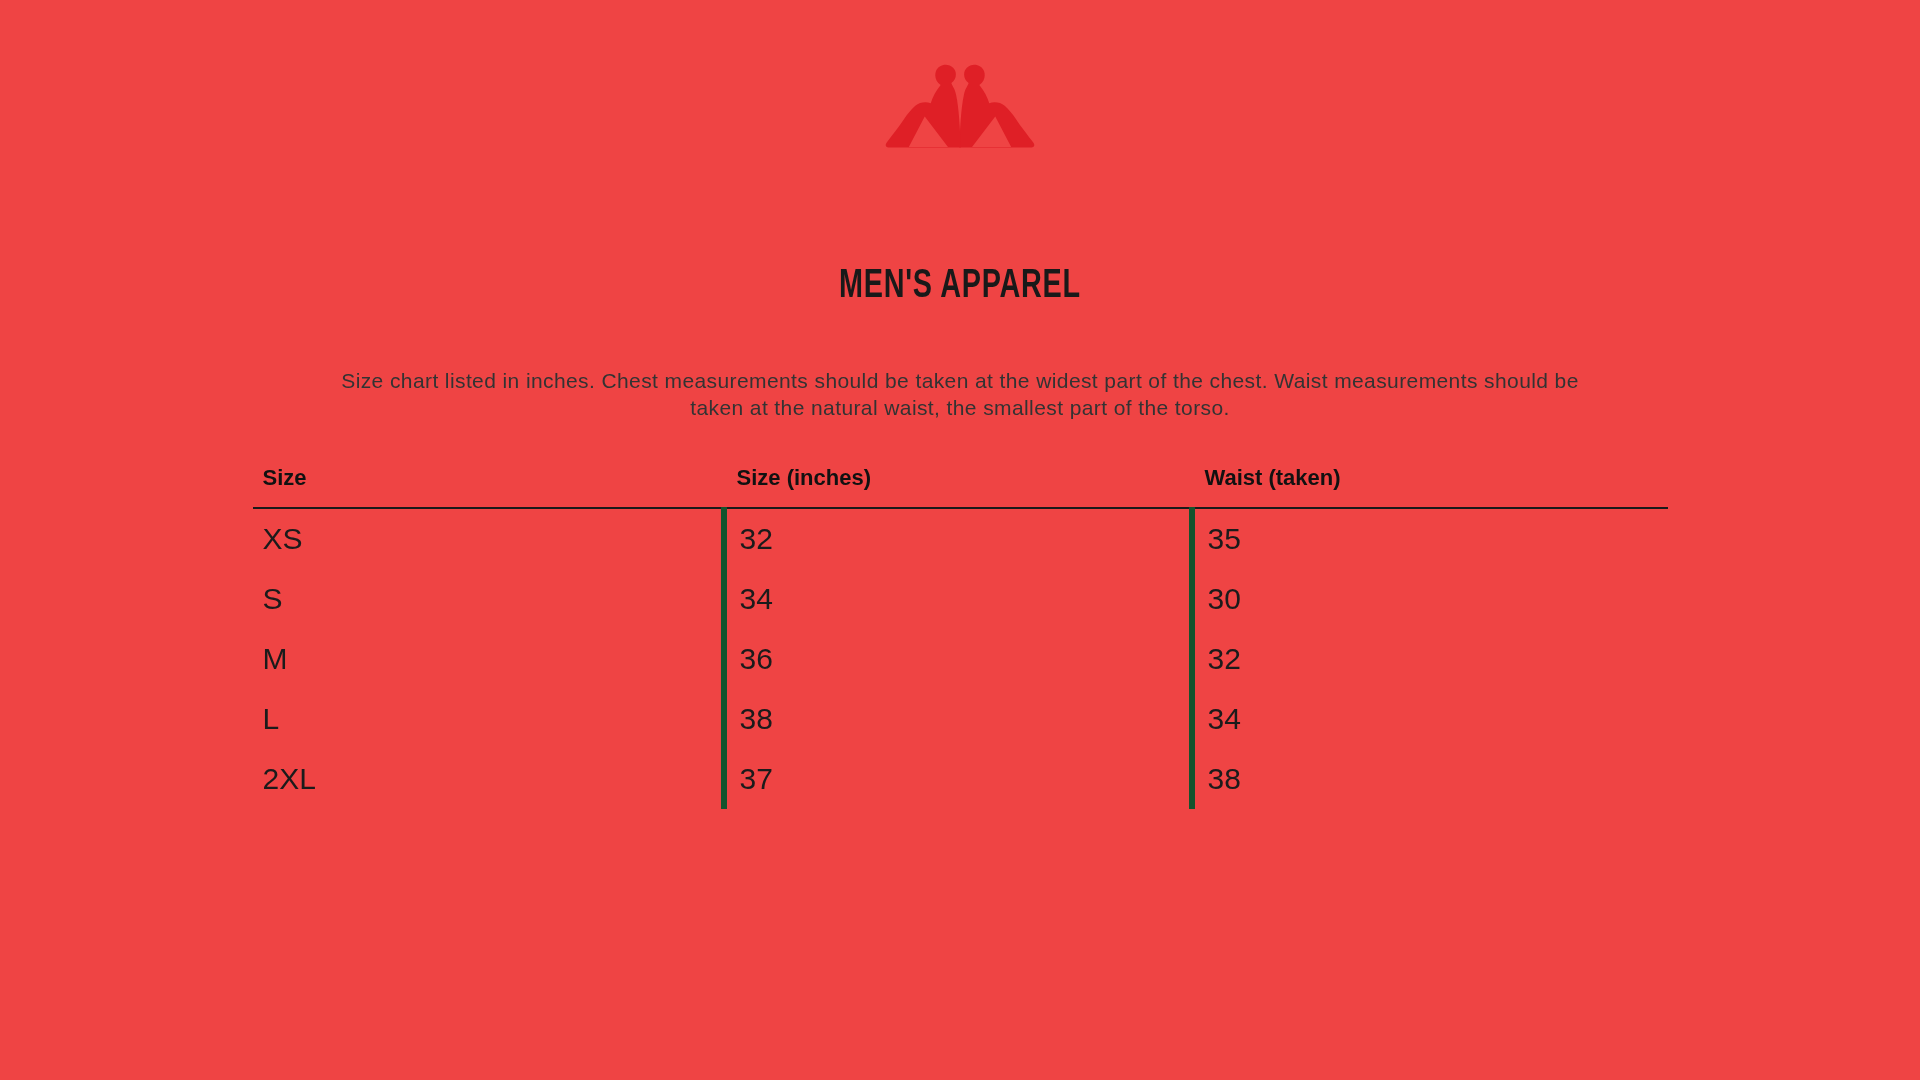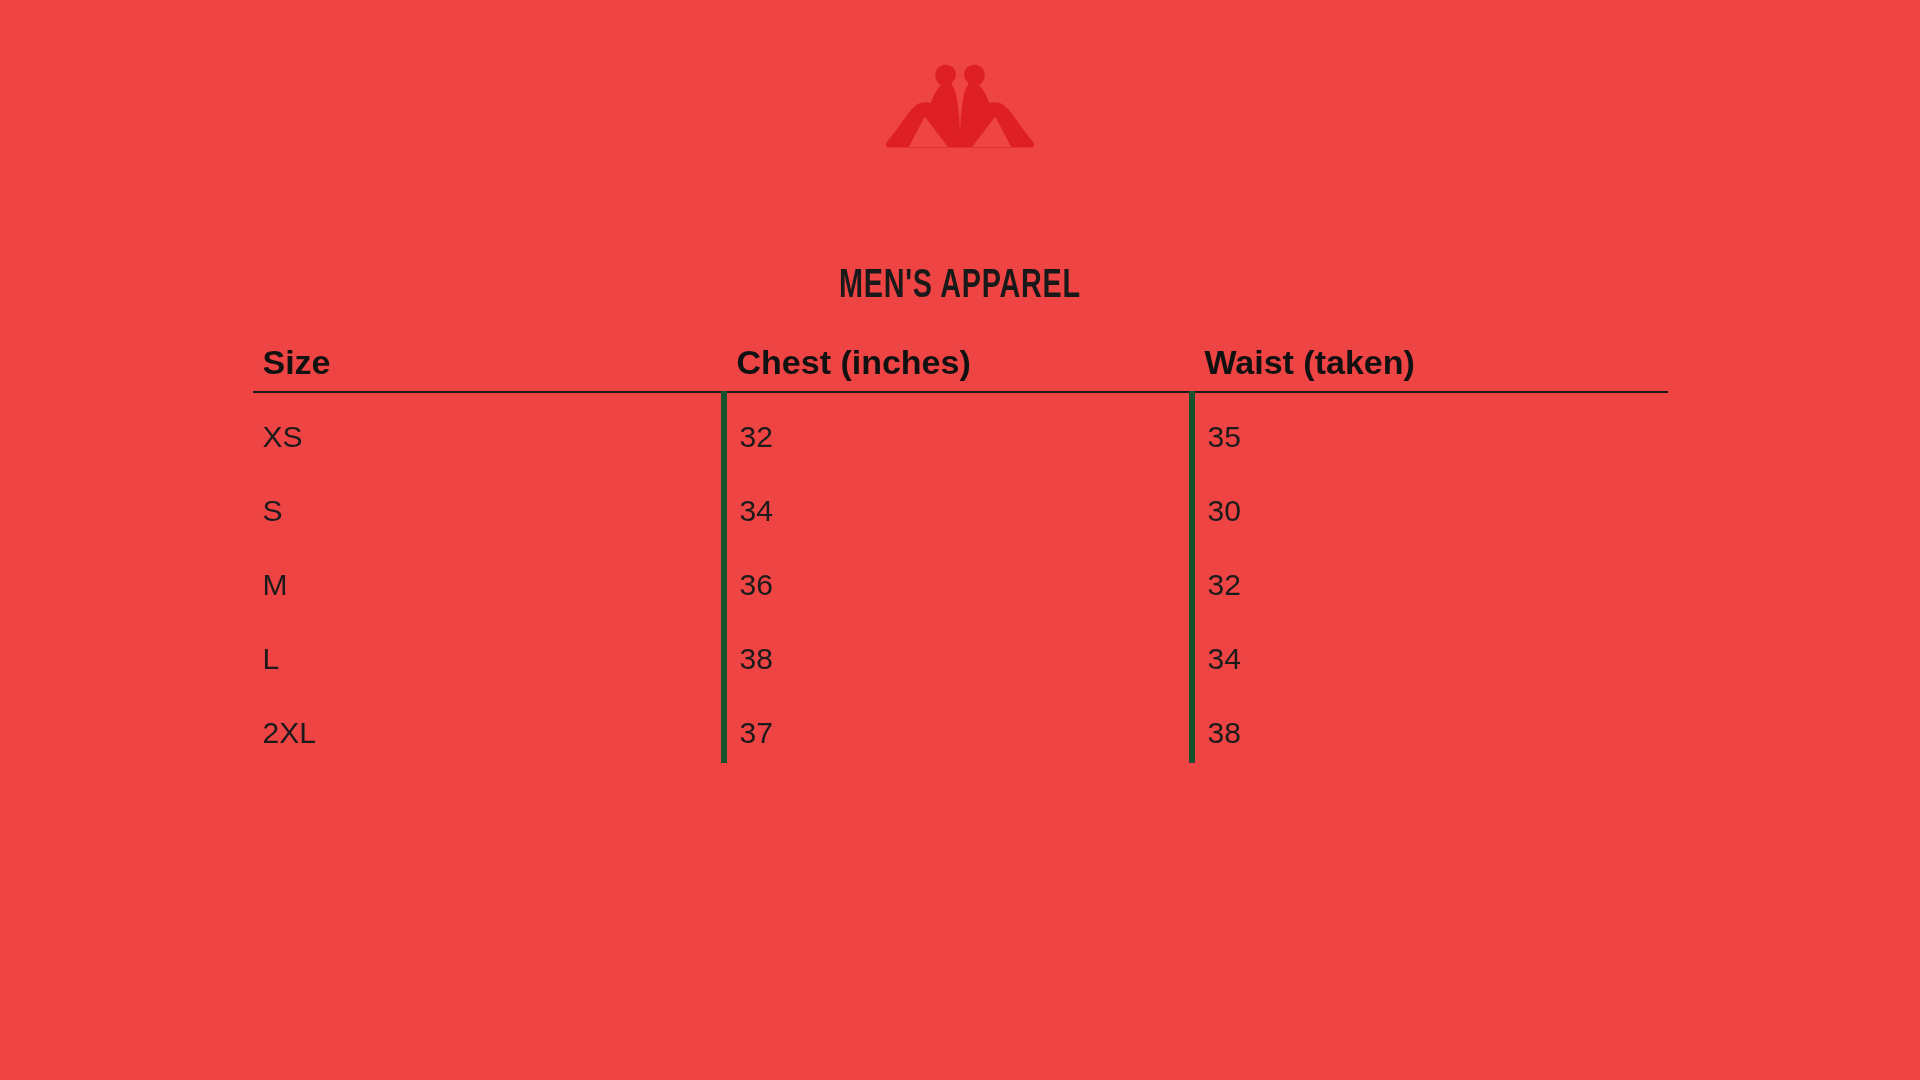--- a/index.html
+++ b/index.html
@@ -54,33 +54,33 @@
     width: 1415px;
     margin: 40px auto 0 auto;
     border-collapse: collapse;
     table-layout: fixed;
   }
   table.size-chart col.c1 { width: 471px; }
   table.size-chart col.c2 { width: 468px; }
   table.size-chart col.c3 { width: 476px; }
   table.size-chart th {
     text-align: left;
-    font-size: 34px;
+    font-size: 22px;
     font-weight: bold;
     color: #111111;
     line-height: 34px;
     padding: 0 0 12px 10px;
     border-bottom: 2px solid #1a1a1a;
   }
   table.size-chart th.pad2 { padding-left: 13px; }
   table.size-chart td {
     height: 60px;
     font-size: 30px;
     color: #1b1b1b;
-    padding: 14px 0 0 10px;
+    padding: 0 0 0 10px;
     vertical-align: middle;
   }
   table.size-chart td.divided {
     border-left: 6px solid #14532d;
     padding-left: 13px;
   }
 </style>
 </head>
 <body>
 
@@ -106,31 +106,35 @@
       </defs>
       <use href="#omini-fig" fill="#df1f26" transform="translate(99,0)"></use>
       <use href="#omini-fig" fill="#df1f26" transform="translate(101,0) scale(-1,1)"></use>
     </svg>
   </div>
 
   <div class="title-wrap">
     <div class="page-title">MEN'S APPAREL</div>
   </div>
 
+  <div class="desc">
+    <div class="desc-line">Size chart listed in inches. Chest measurements should be taken at the widest part of the chest. Waist measurements should be</div>
+    <div class="desc-line">taken at the natural waist, the smallest part of the torso.</div>
+  </div>
 
   <table class="size-chart">
     <colgroup>
         <col class="c1">
         <col class="c2">
         <col class="c3">
       </colgroup>
     <thead>
       <tr>
         <th>Size</th>
-        <th class="pad2">Chest (inches)</th>
+        <th class="pad2">Size (inches)</th>
         <th class="pad2">Waist (taken)</th>
       </tr>
     </thead>
     <tbody>
       <tr>
         <td>XS</td>
         <td class="divided">32</td>
         <td class="divided">35</td>
       </tr>
       <tr>

